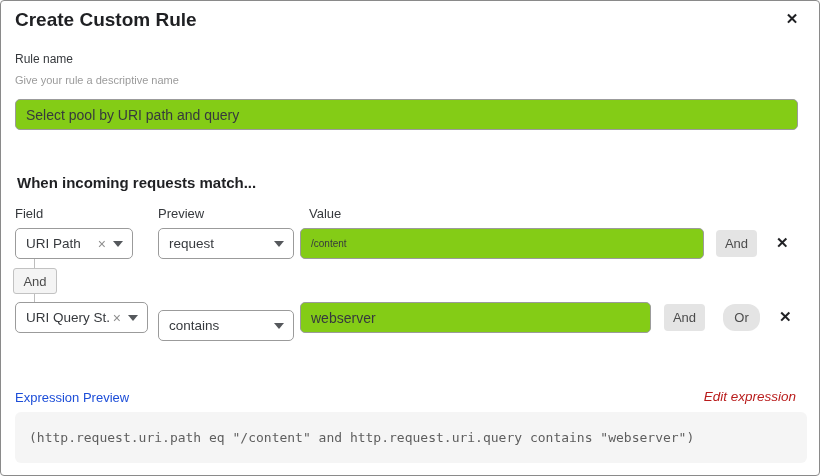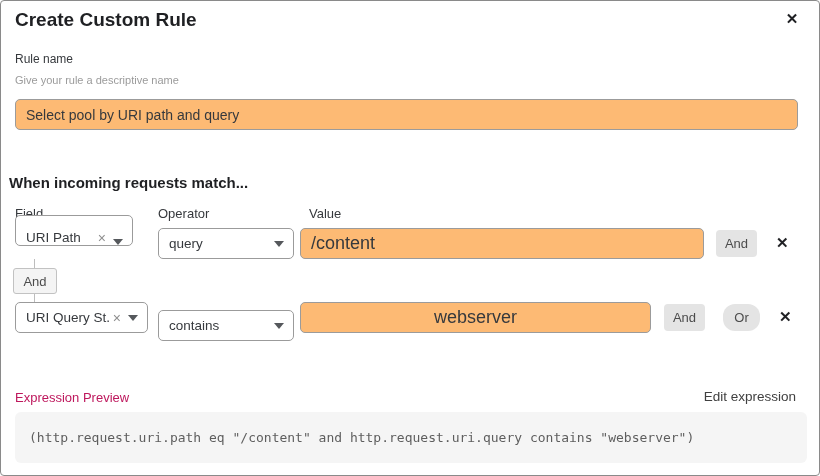--- a/index.html
+++ b/index.html
@@ -34,26 +34,26 @@
   .hint { font-size: 11px; color: #9b9b9b; }
 
   .text-input {
     height: 31px;
     border: 1px solid #9b9b9b;
     border-radius: 5px;
     padding: 0 10px;
     font-size: 14px;
     color: #36393d;
     font-family: "Liberation Sans", sans-serif;
-    background: #fdba74;
+    background: #84cc16;
     outline: none;
   }
 
   .match-heading {
-    left: 8px; top: 173px;
+    left: 16px; top: 173px;
     font-size: 15px; font-weight: 700; color: #1f2023;
     margin: 0;
   }
   .col-label { font-size: 13px; color: #36393d; top: 205px; }
 
   .select {
     height: 31px;
     border: 1px solid #9b9b9b;
     border-radius: 5px;
     background: #fff;
@@ -90,25 +90,25 @@
   .connector-line { width: 1px; background: #bdbdbd; left: 33px; }
   .connector-badge {
     left: 12px; top: 267px; width: 44px; height: 26px;
     background: #f4f4f4;
     border: 1px solid #c2c2c2;
     border-radius: 3px;
     display: flex; align-items: center; justify-content: center;
     font-size: 13px; color: #4c4c4c;
   }
 
-  .expr-label { left: 14px; top: 389px; font-size: 13px; color: #be185d; }
+  .expr-label { left: 14px; top: 389px; font-size: 13px; color: #1d4ed8; }
   .edit-link {
     top: 388px; right: 23px;
-    font-size: 13.5px; color: #404040;
-    text-decoration: none; cursor: pointer;
+    font-size: 13.5px; color: #b91c1c;
+    text-decoration: none; cursor: pointer; font-style: italic;
   }
   .code-block {
     left: 14px; top: 411px; width: 792px; height: 51px;
     background: #f5f5f5;
     border-radius: 6px;
     display: flex; align-items: center;
     padding: 0 14px;
   }
   .code-text {
     font-family: "DejaVu Sans Mono", monospace;
@@ -124,50 +124,50 @@
   <h1 class="abs title">Create Custom Rule</h1>
   <button class="abs close-btn">✕</button>
 
   <div class="abs section-label" style="left:14px; top:51px;">Rule name</div>
   <div class="abs hint" style="left:14px; top:73px;">Give your rule a descriptive name</div>
   <input class="abs text-input" style="left: 14px; top: 98px; width: 783px;" value="Select pool by URI path and query">
 
   <h2 class="abs match-heading">When incoming requests match...</h2>
 
   <div class="abs col-label" style="left:14px;">Field</div>
-  <div class="abs col-label" style="left:157px;">Operator</div>
+  <div class="abs col-label" style="left:157px;">Preview</div>
   <div class="abs col-label" style="left:308px;">Value</div>
 
-  <div class="abs select" style="left:14px; top:214px; width:118px;align-items:flex-end;">
+  <div class="abs select" style="left:14px; top:227px; width:118px;">
     <span class="sel-text">URI Path</span>
     <span class="clear-x">×</span>
     <span class="chevron"></span>
   </div>
   <div class="abs select" style="left:157px; top:227px; width:136px;">
-    <span class="sel-text">query</span>
+    <span class="sel-text">request</span>
     <span class="chevron"></span>
   </div>
-  <input class="abs text-input" style="left: 299px; top: 227px; width: 404px; font-size: 18px;" value="/content">
+  <input class="abs text-input" style="left: 299px; top: 227px; width: 404px; font-size: 10px;" value="/content">
   <button class="abs logic-btn" style="left:715px; top:229px; width:41px;">And</button>
   <button class="abs remove-x" style="left:775px; top:233px;">✕</button>
 
   <div class="abs connector-line" style="top:258px; height:10px;"></div>
   <div class="abs connector-badge">And</div>
   <div class="abs connector-line" style="top:293px; height:9px;"></div>
 
   <div class="abs select" style="left:14px; top:301px; width:133px;">
     <span class="sel-text">URI Query St...</span>
     <span class="clear-x">×</span>
     <span class="chevron"></span>
   </div>
   <div class="abs select" style="left:157px; top:301px; width:136px;margin-top:8px;">
     <span class="sel-text">contains</span>
     <span class="chevron"></span>
   </div>
-  <input class="abs text-input" style="left: 299px; top: 301px; width: 351px; font-size: 18px; text-align: center;" value="webserver">
+  <input class="abs text-input" style="left: 299px; top: 301px; width: 351px; font-size: 14px;" value="webserver">
   <button class="abs logic-btn" style="left:663px; top:303px; width:41px;">And</button>
   <button class="abs logic-btn" style="left:722px; top:303px; width:37px;border-radius:12px;">Or</button>
   <button class="abs remove-x" style="left:778px; top:307px;">✕</button>
 
   <div class="abs expr-label">Expression Preview</div>
   <a class="abs edit-link">Edit expression</a>
   <div class="abs code-block">
     <span class="code-text">(http.request.uri.path eq "/content" and http.request.uri.query contains "webserver")</span>
   </div>
 

